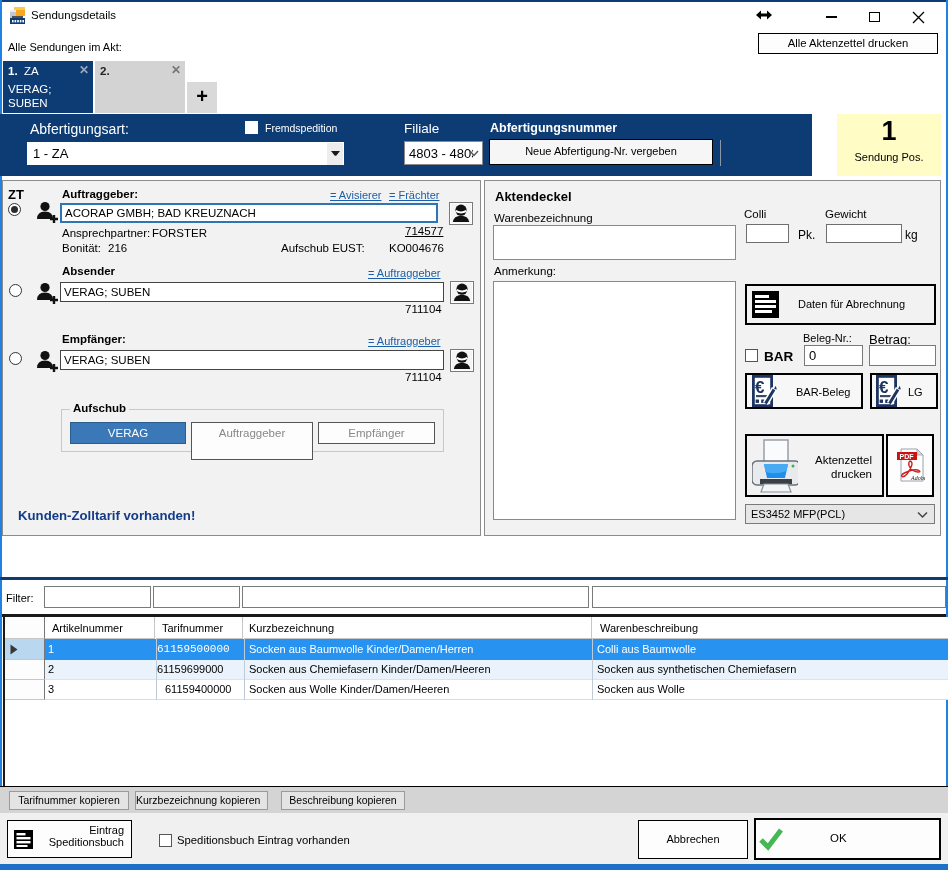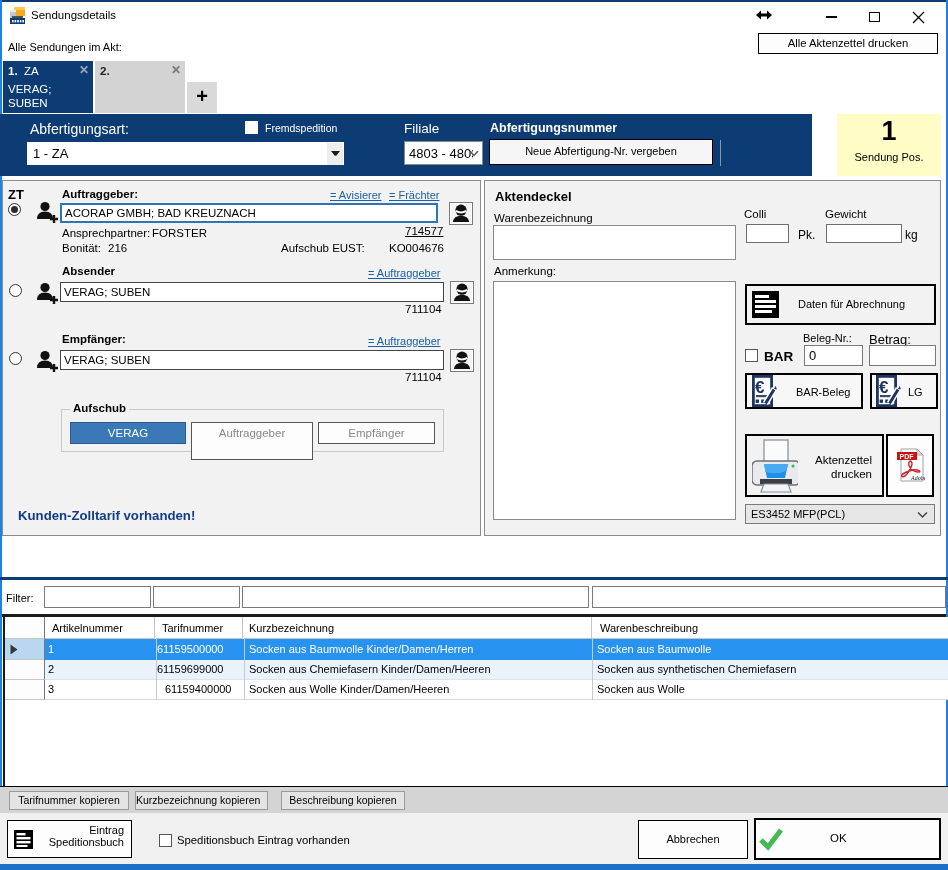--- a/index.html
+++ b/index.html
@@ -259,23 +259,23 @@
 <div class="abs" style="left:244px;top:616.5px;width:348px;height:22.5px;background:#fff;border-right:1px solid #c6c6c6;border-bottom:1px solid #c6c6c6;padding:5px 0 0 5px;font-size:11px;">Kurzbezeichnung</div>
 <div class="abs" style="left:592px;top:616.5px;width:356px;height:22.5px;background:#fff;border-bottom:1px solid #c6c6c6;padding:5px 0 0 8px;font-size:11px;">Warenbeschreibung</div>
 
 <div class="abs" style="left:4.5px;top:639px;width:39.5px;height:21px;background:#b9d7ef;border-bottom:1px solid #c6c6c6;">
     <svg style="position:absolute;left:5px;top:5px;" width="8" height="11" viewBox="0 0 8 11">
       <path d="M0.5 0.5 L7.5 5.5 L0.5 10.5 Z" fill="#383838"></path>
     </svg>
   </div>
 <div class="abs" style="left:44px;top:639px;width:904px;height:21px;background:#2892f0;color:#fff;font-size:11px;border-left:1px solid #777;">
   <span class="abs" style="left:3px;top:4px;">1</span>
-  <span class="abs" style="left:112px;top:4px;">61159500000</span>
+  <span class="abs" style="left:112px;top:4px;font-family:Liberation Mono, monospace;">61159500000</span>
   <span class="abs" style="left:204px;top:4px;">Socken aus Baumwolle Kinder/Damen/Herren</span>
-  <span class="abs" style="left:552px;top:4px;">Socken aus Baumwolle</span>
+  <span class="abs" style="left:552px;top:4px;">Colli aus Baumwolle</span>
 </div>
 
 <div class="abs" style="left:4.5px;top:660px;width:39.5px;height:20px;background:#fdfdfd;border-bottom:1px solid #c6c6c6;"></div>
 <div class="abs" style="left:44px;top:660px;width:904px;height:20px;background:#eaf2fb;border-bottom:1px solid #d8e4f0;font-size:11px;border-left:1px solid #777;">
   <span class="abs" style="left:3px;top:3px;">2</span>
   <span class="abs" style="left:112px;top:3px;">61159699000</span>
   <span class="abs" style="left:204px;top:3px;">Socken aus Chemiefasern Kinder/Damen/Heeren</span>
   <span class="abs" style="left:552px;top:3px;">Socken aus synthetischen Chemiefasern</span>
 </div>
 

